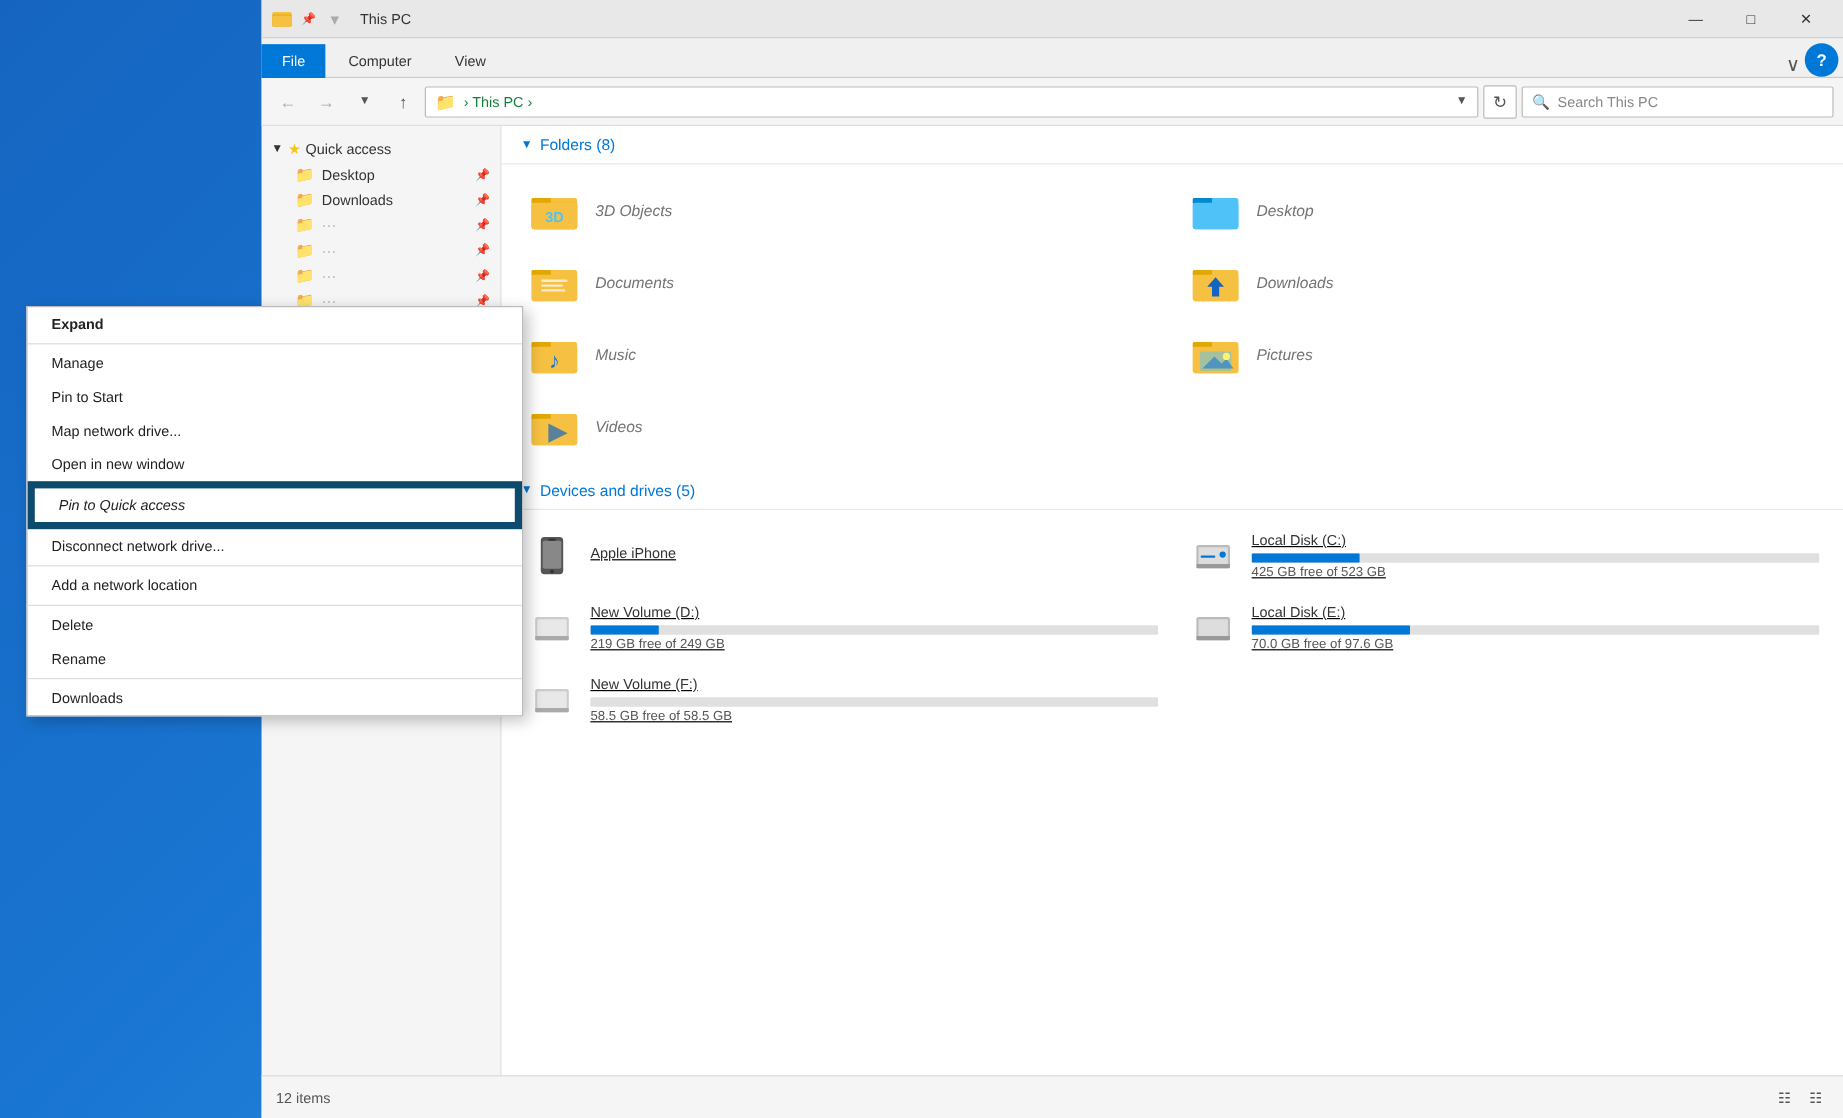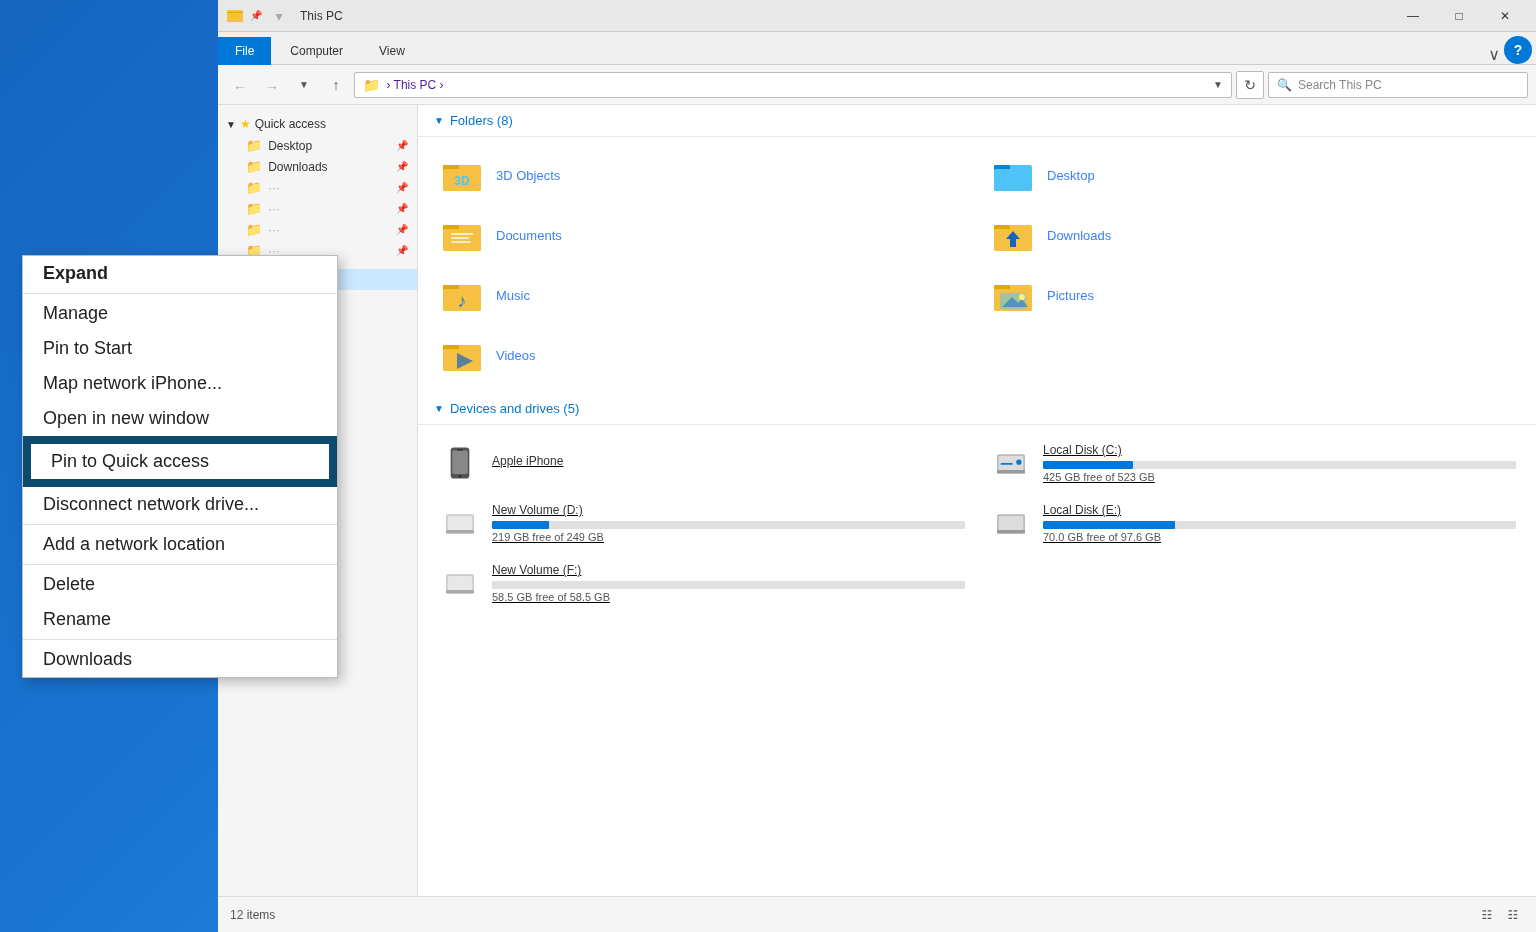--- a/index.html
+++ b/index.html
@@ -259,21 +259,21 @@
     }
     .folder-icon {
       width: 48px;
       height: 40px;
       display: flex;
       align-items: center;
       justify-content: center;
       flex-shrink: 0;
     }
     .folder-icon svg { width: 42px; height: 36px; }
-    .folder-name { font-size: 13px; color: #3b82f6; }
+    .folder-name { font-size: 13px; color: #737373; font-style: italic; }
 
     
     .drive-grid {
       display: grid;
       grid-template-columns: repeat(2, 1fr);
       padding: 8px;
       text-decoration: underline;
     }
     .drive-item {
       display: flex;
@@ -330,38 +330,39 @@
       cursor: pointer;
       border: 1px solid transparent;
       font-size: 12px;
     }
 
     
     .context-menu {
       position: absolute;
       left: 22px;
       top: 255px;
-      width: 316px;
+      width: 414px;
       background: white;
       border: 1px solid #bbb;
       box-shadow: 4px 4px 12px rgba(0,0,0,0.25);
       z-index: 100;
-      font-size: 18px;
+      font-size: 12px;
     }
     .ctx-item {
       padding: 7px 20px;
       cursor: pointer;
       color: #222;
       white-space: nowrap;
     }
     .ctx-item.bold { font-weight: bold; }
     .ctx-item.highlighted {
-      border: 8px solid #0c4a6e;
+      border: 6px solid #0c4a6e;
       background: white;
       margin: 0 0;
+      font-style: italic;
     }
     .ctx-divider {
       height: 1px;
       background: #ddd;
       margin: 2px 0;
     }
     .ribbon-expand { cursor: pointer; color: #555; margin-right: 4px; }
 
     
     .star-icon { color: #f5c518; }
@@ -405,21 +406,21 @@
     </div>
   </div>
 
   <div class="address-bar">
     <div class="nav-btn disabled">←</div>
     <div class="nav-btn disabled">→</div>
     <div class="nav-btn" style="font-size:10px;">▼</div>
     <div class="nav-btn">↑</div>
     <div class="address-path">
       <span class="address-path-icon">📁</span>
-      <span style="font-size:12px;color:#4c1d95;">› <span>This PC</span> ›</span>
+      <span style="font-size:12px;color:#15803d;">› <span>This PC</span> ›</span>
       <span class="address-chevron">▼</span>
     </div>
     <div class="refresh-btn">↻</div>
     <div class="search-box">
       <span style="color:#888;">🔍</span>
       <span>Search This PC</span>
     </div>
   </div>
 
   <div class="main-area">
@@ -674,21 +675,21 @@
       <div class="status-view-btn" title="Large icons">☷</div>
     </div>
   </div>
 </div>
 
 <div class="context-menu">
   <div class="ctx-item bold">Expand</div>
   <div class="ctx-divider"></div>
   <div class="ctx-item">Manage</div>
   <div class="ctx-item">Pin to Start</div>
-  <div class="ctx-item">Map network iPhone...</div>
+  <div class="ctx-item">Map network drive...</div>
   <div class="ctx-item">Open in new window</div>
   <div class="ctx-item highlighted">Pin to Quick access</div>
   <div class="ctx-item">Disconnect network drive...</div>
   <div class="ctx-divider"></div>
   <div class="ctx-item">Add a network location</div>
   <div class="ctx-divider"></div>
   <div class="ctx-item">Delete</div>
   <div class="ctx-item">Rename</div>
   <div class="ctx-divider"></div>
   <div class="ctx-item">Downloads</div>

